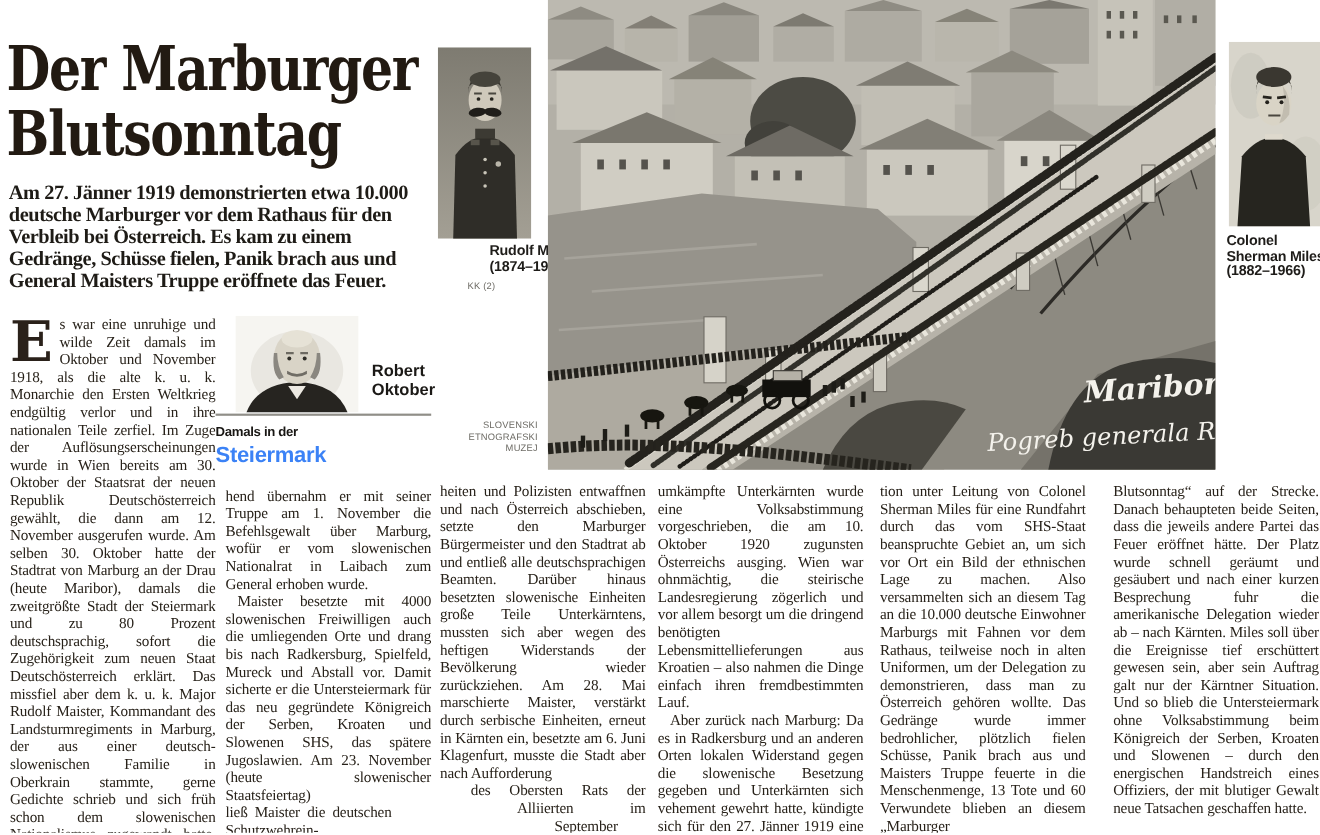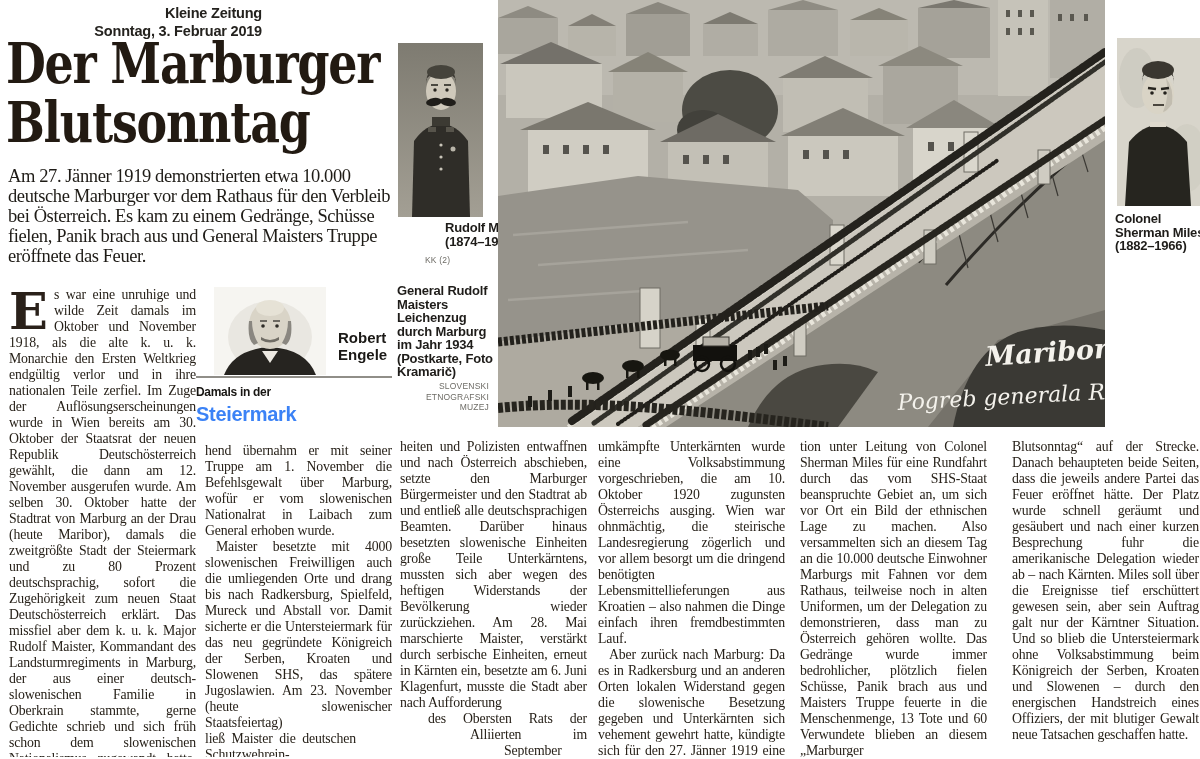--- a/index.html
+++ b/index.html
@@ -10,21 +10,21 @@
             font-family:"Liberation Sans",sans-serif;font-size:14.5px;line-height:18px;
             font-weight:700;color:#24221e;letter-spacing:-0.2px;}
   
   .headline{position:absolute;left:6px;top:34px;margin:0;width:470px;
             font-family:"DejaVu Serif",serif;font-weight:700;color:#221a12;
             font-size:56px;line-height:59px;letter-spacing:-1.5px;
             transform:scaleX(0.82);transform-origin:left top;white-space:nowrap;}
   .headline span{display:block;}
   
   .lead{position:absolute;left:8px;top:166px;width:384px;margin:0;
-        font-family:"Liberation Serif",serif;font-weight:400;font-size:18.5px;
+        font-family:"Liberation Serif",serif;font-weight:700;font-size:18.5px;
         line-height:20px;letter-spacing:-0.4px;color:#1e1b16;}
   
   .photo{position:absolute;display:block;}
   .photo-main{left:498px;top:0;width:607px;height:427px;}
   .photo-maister{left:398px;top:43px;width:85px;height:174px;}
   .photo-miles{left:1117px;top:38px;width:83px;height:168px;}
   .photo-engele{left:214px;top:287px;width:112px;height:88px;}
   
   .cap{position:absolute;font-family:"Liberation Sans",sans-serif;font-weight:700;
        font-size:13px;line-height:13.5px;color:#1e1c19;letter-spacing:-0.2px;}
@@ -60,24 +60,20 @@
        font-family:"DejaVu Serif",serif;font-weight:700;font-size:51px;line-height:44px;
        color:#2a211a;}
   .wr{float:right;clear:right;height:16px;}
   .wl{float:left;clear:left;height:16px;}
 </style>
 </head>
 <body>
 
 <div class="page">
 
-  <div class="masthead">
-    <div>Kleine Zeitung</div>
-    <div>Sonntag, 3. Februar 2019</div>
-  </div>
 
   <h1 class="headline">
     <span>Der Marburger</span>
     <span>Blutsonntag</span>
   </h1>
 
   <p class="lead">Am 27. Jänner 1919 demonstrierten etwa 10.000 deutsche Marburger vor dem Rathaus für den Verbleib bei Österreich. Es kam zu einem Gedränge, Schüsse fielen, Panik brach aus und General Maisters Truppe eröffnete das Feuer.</p>
 
   <svg class="photo photo-maister" viewBox="0 0 85 174" preserveAspectRatio="none">
     <defs>
@@ -100,21 +96,20 @@
     <rect x="34" y="74" width="18" height="9" fill="#3c3a33"></rect>
     <rect x="30" y="84" width="8" height="5" fill="#57544b"></rect>
     <rect x="48" y="84" width="8" height="5" fill="#57544b"></rect>
     <circle cx="43" cy="102" r="1.6" fill="#c9c5b9"></circle>
     <circle cx="43" cy="114" r="1.6" fill="#c9c5b9"></circle>
     <circle cx="43" cy="126" r="1.6" fill="#c9c5b9"></circle>
     <circle cx="55" cy="106" r="2.5" fill="#b9b5a9"></circle>
   </svg>
   <div class="cap cap-maister">Rudolf Maister (1874–1934)</div>
   <div class="credit credit-maister">KK (2)</div>
-  <div class="cap cap-procession">General Rudolf Maisters Leichenzug durch Marburg im Jahr 1934 (Postkarte, Foto Kramarič)</div>
   <div class="credit credit-procession">SLOVENSKI ETNOGRAFSKI MUZEJ</div>
 
   <svg class="photo photo-main" viewBox="0 0 607 427" preserveAspectRatio="none">
     <rect width="607" height="427" fill="#b3b0a7"></rect>
     <rect width="607" height="95" fill="#bcb9b0"></rect>
     <g>
       <rect x="0" y="18" width="60" height="36" fill="#a9a69d"></rect>
         <polygon points="0,18 30,6 60,18" fill="#8e8b82"></polygon>
       <rect x="70" y="26" width="48" height="30" fill="#b7b4aa"></rect>
         <polygon points="70,26 94,14 118,26" fill="#837f76"></polygon>
@@ -271,21 +266,21 @@
     <ellipse cx="56" cy="38" rx="21" ry="24" fill="#d9d4c7"></ellipse>
     <ellipse cx="56" cy="21" rx="14" ry="8" fill="#e6e2d6"></ellipse>
     <path d="M35,34 Q33,52 40,58 L44,56 Q38,46 38,34 Z" fill="#8a8780"></path>
     <path d="M77,34 Q79,52 72,58 L68,56 Q74,46 74,34 Z" fill="#8a8780"></path>
     <line x1="46" y1="34" x2="53" y2="34" stroke="#6d6a62" stroke-width="2"></line>
     <line x1="59" y1="34" x2="66" y2="34" stroke="#6d6a62" stroke-width="2"></line>
     <circle cx="49" cy="39" r="1.8" fill="#2e2c27"></circle>
     <circle cx="63" cy="39" r="1.8" fill="#2e2c27"></circle>
     <path d="M47,50 Q56,56 65,50 L65,53 Q56,58 47,53 Z" fill="#706d65"></path>
   </svg>
-  <div class="author-name">Robert Engele</div>
+  <div class="author-name">Robert Oktober</div>
   <div class="author-rule"></div>
   <div class="series1">Damals in der</div>
   <div class="series2">Steiermark</div>
 
   <div class="col col1">
     <span class="dropcap">E</span>
     <p>s war eine unruhige und wilde Zeit damals im Oktober und November 1918, als die alte k. u. k. Monarchie den Ersten Weltkrieg endgültig verlor und in ihre nationalen Teile zerfiel. Im Zuge der Auflösungserscheinungen wurde in Wien bereits am 30. Oktober der Staatsrat der neuen Republik Deutschösterreich gewählt, die dann am 12. November ausgerufen wurde. Am selben 30. Oktober hatte der Stadtrat von Marburg an der Drau (heute Maribor), damals die zweitgrößte Stadt der Steiermark und zu 80 Prozent deutschsprachig, sofort die Zugehörigkeit zum neuen Staat Deutschösterreich erklärt. Das missfiel aber dem k. u. k. Major Rudolf Maister, Kommandant des Landsturmregiments in Marburg, der aus einer deutsch-slowenischen Familie in Oberkrain stammte, gerne Gedichte schrieb und sich früh schon dem slowenischen Nationalismus zugewandt hatte. Umge-</p>
   </div>
 
   <div class="col col2">

